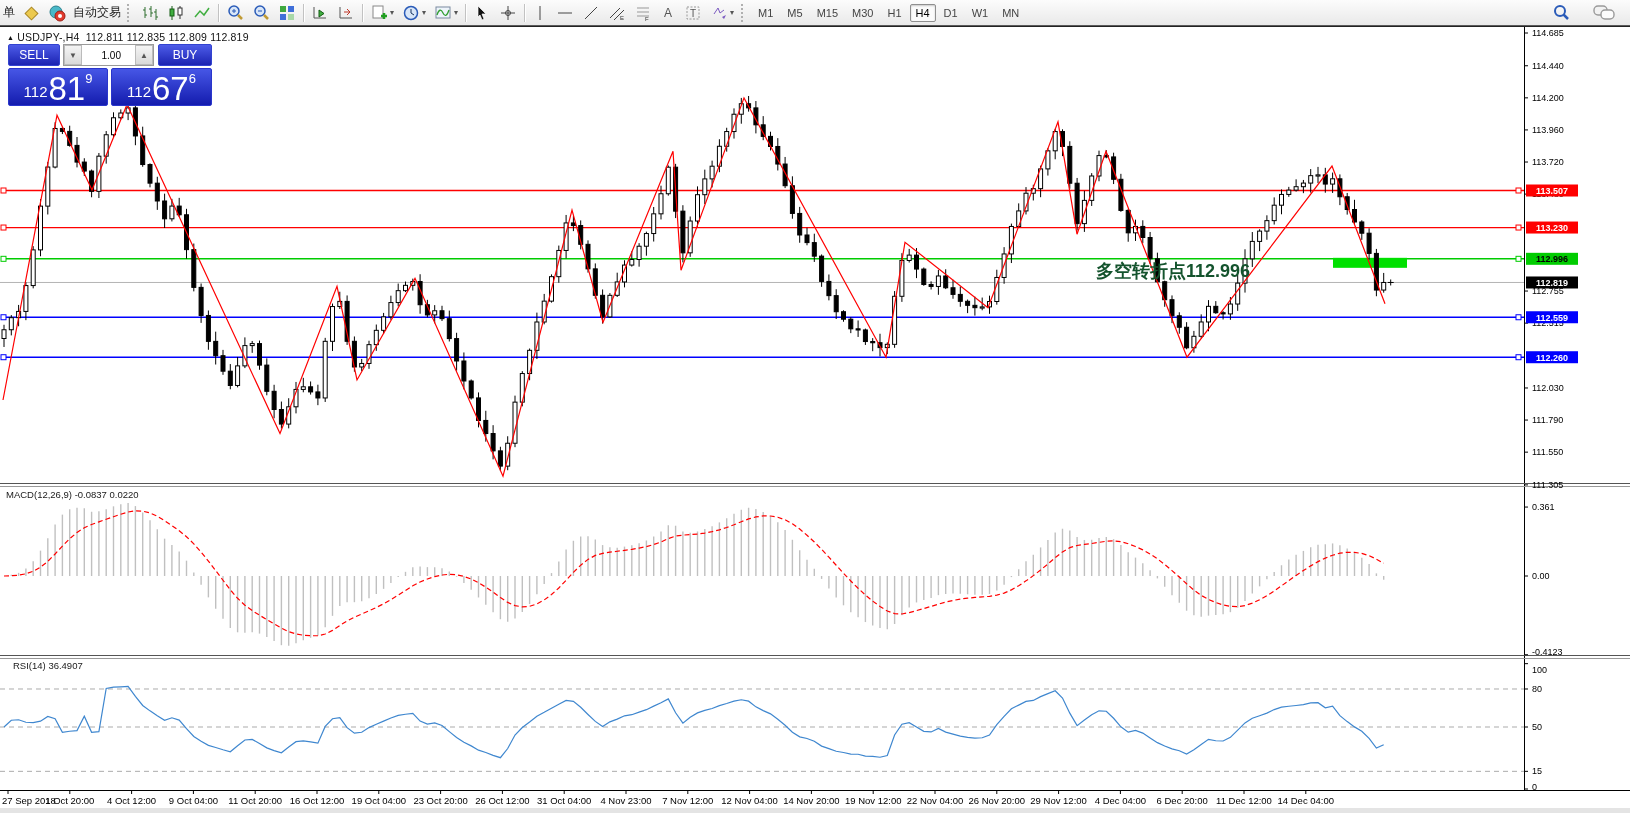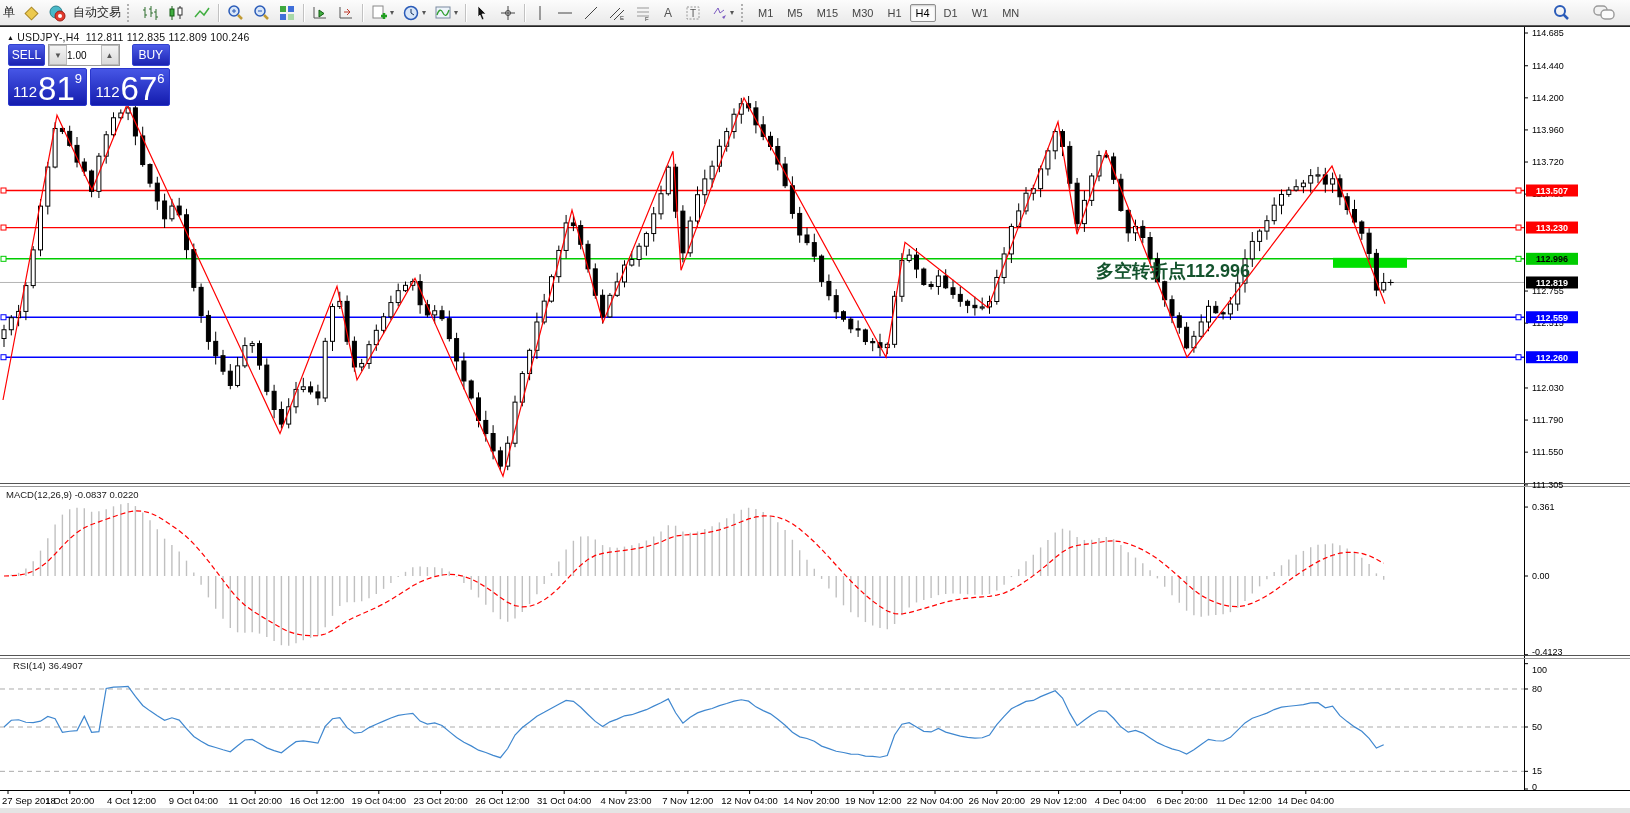--- a/index.html
+++ b/index.html
@@ -14,25 +14,25 @@
   .tbtxt{font-size:12px;color:#222;padding:0 3px;white-space:nowrap;}
   .grip{width:5px;height:18px;margin:0 3px;border-left:2px dotted #b0b0b0;}
   .vsep{width:1px;height:18px;background:#c2c2c2;margin:0 3px;box-shadow:1px 0 0 #fff;}
   .caret{font-size:8px;color:#555;margin-left:2px;}
   .tf{font-size:11px;color:#444;padding:2px 5px;margin:16px 1px;border:1px solid transparent;border-radius:2px;}
   .tf.active{background:#fbfbfb;border-color:#8f8f8f;box-shadow:inset 0 1px 2px rgba(0,0,0,.2);color:#000;}
   #tb-right{margin-left:auto;display:flex;align-items:center;margin-right:10px;}
   
   #symbol-title{position:absolute;left:7px;top:31px;z-index:20;font-size:10.5px;color:#111;letter-spacing:.2px;}
   #symbol-title .tri{font-size:7px;vertical-align:1px;}
-  #trade-panel{position:absolute;left:8px;top:44px;width:162px;z-index:25;}
+  #trade-panel{position:absolute;left:8px;top:44px;width:204px;z-index:25;}
   .tp-row1{display:flex;height:22px;}
   .tp-btn{color:#fff;font-size:12px;display:flex;align-items:center;justify-content:center;
     background:linear-gradient(180deg,#4d5ce8,#1b23b2);border:1px solid #3343d0;border-radius:2px;}
-  #sell-btn{width:50px;} #buy-btn{width:52px;margin-left:12px;}
+  #sell-btn{width:50px;} #buy-btn{width:52px;margin-left:4px;}
   .tp-spin{flex:1;margin-left:3px;display:flex;background:#fff;border:1px solid #9a9a9a;}
   .spin-btn{width:16px;display:flex;align-items:center;justify-content:center;background:linear-gradient(180deg,#f4f4f4,#d9d9d9);
     color:#555;font-size:8px;border:1px solid #bbb;}
   .spin-val{flex:1;display:flex;align-items:center;justify-content:flex-end;padding-right:14px;font-size:10px;color:#000;}
   .tp-row2{display:flex;margin-top:2px;height:38px;}
   .px-box{color:#fff;display:flex;align-items:flex-end;justify-content:center;padding-bottom:2px;
     background:linear-gradient(180deg,#4656e6,#141cae);border:1px solid #2a36cc;border-radius:2px;}
   #sell-box{width:99px;} #buy-box{width:100px;margin-left:3px;}
   .px-small{font-size:15px;line-height:1;margin:0 1px 4px 0;}
   .px-big{font-size:33px;line-height:.88;font-weight:400;}
@@ -932,21 +932,21 @@
       <text x="1182.2" y="804" font-size="9.5" fill="#000" text-anchor="middle">6 Dec 20:00</text>
       <line x1="1244" y1="790" x2="1244" y2="794" stroke="#000"></line>
       <text x="1244" y="804" font-size="9.5" fill="#000" text-anchor="middle">11 Dec 12:00</text>
       <line x1="1305.8" y1="790" x2="1305.8" y2="794" stroke="#000"></line>
       <text x="1305.8" y="804" font-size="9.5" fill="#000" text-anchor="middle">14 Dec 04:00</text>
     </svg>
 
   <div id="symbol-title">
     <span class="tri">▲</span>
     <span>USDJPY-,H4</span>&nbsp;
-    <span>112.811 112.835 112.809 100.246</span>
+    <span>112.811 112.835 112.809 112.819</span>
   </div>
 
   <div id="trade-panel">
     <div class="tp-row1">
       <div class="tp-btn" id="sell-btn">SELL</div>
       <div class="tp-spin">
         <div class="spin-btn">▼</div>
         <div class="spin-val">1.00</div>
         <div class="spin-btn">▲</div>
       </div>

